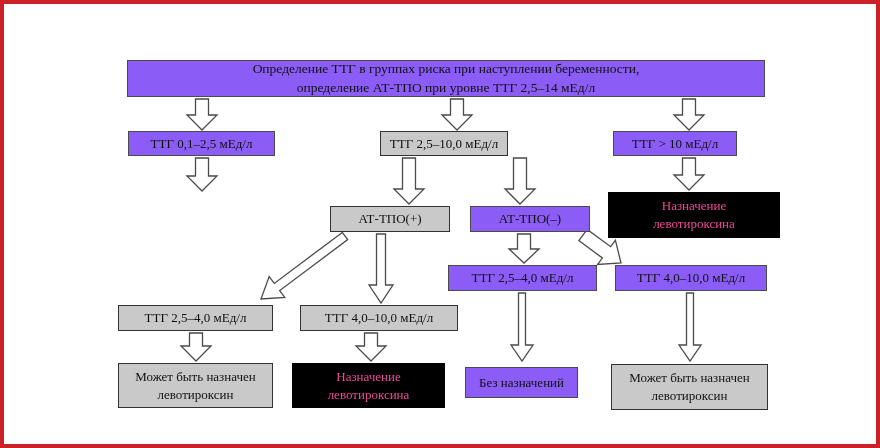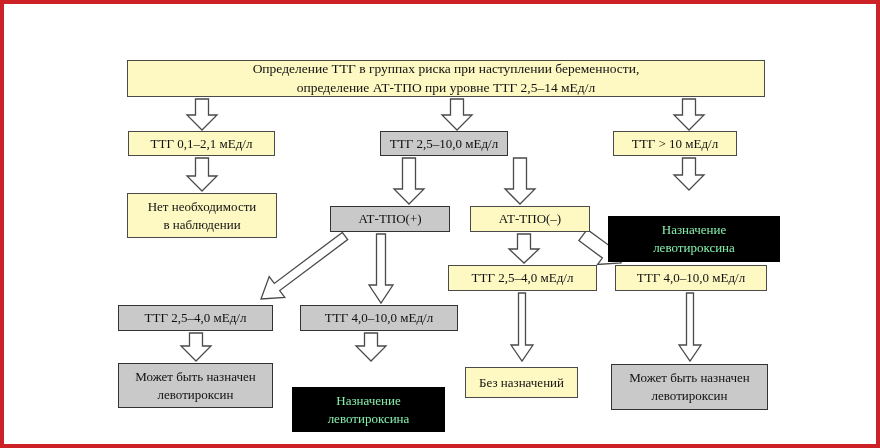--- a/index.html
+++ b/index.html
@@ -23,23 +23,23 @@
   }
   .node{
     position:absolute;
     display:flex;flex-direction:column;
     align-items:center;justify-content:center;
     text-align:center;
     box-sizing:border-box;
     font-size:13px;line-height:1.35;color:#111;
     z-index:5;
   }
-  .node.white{background:#fef9c3;border:1px solid #4a4a4a;}
+  .node.white{background:#8b5cf6;border:1px solid #4a4a4a;}
   .node.gray{background:#c9c9c9;border:1.5px solid #333333;}
-  .node.black{background:#000000;color:#86efac;margin-top:24px;}
+  .node.black{background:#000000;color:#ec4899;}
   .node.rootbox{font-size:13.5px;line-height:1.4;}
   #arrows{position:absolute;left:0;top:0;z-index:2;}
 </style>
 </head>
 <body>
 
 <div id="canvas">
   <div id="frame"></div>
 
 
@@ -60,33 +60,29 @@
       <polygon points="189.5,333.0 189.5,346.0 181.0,346.0 196.0,361.0 211.0,346.0 202.5,346.0 202.5,333.0" fill="#ffffff" stroke="#4a4a4a" stroke-width="1.3"></polygon>
       <polygon points="364.5,333.0 364.5,346.0 356.0,346.0 371.0,361.0 386.0,346.0 377.5,346.0 377.5,333.0" fill="#ffffff" stroke="#4a4a4a" stroke-width="1.3"></polygon>
     </svg>
 
   <div class="node white rootbox" style="left:127px;top:60px;width:638px;height:37px">
     <div>Определение ТТГ в группах риска при наступлении беременности,</div>
     <div>определение АТ-ТПО при уровне ТТГ 2,5–14 мЕд/л</div>
   </div>
 
   <div class="node white" style="left:128px;top:131px;width:147px;height:25px">
-    <div>ТТГ 0,1–2,1 мЕд/л</div>
+    <div>ТТГ 0,1–2,5 мЕд/л</div>
   </div>
   <div class="node gray" style="left:380px;top:131px;width:128px;height:25px">
     <div>ТТГ 2,5–10,0 мЕд/л</div>
   </div>
   <div class="node white" style="left:613px;top:131px;width:124px;height:25px">
     <div>ТТГ &gt; 10 мЕд/л</div>
   </div>
 
-  <div class="node white" style="left:127px;top:193px;width:150px;height:45px">
-    <div>Нет необходимости</div>
-    <div>в наблюдении</div>
-  </div>
   <div class="node white" style="left:470px;top:206px;width:120px;height:26px">
     <div>АТ-ТПО(–)</div>
   </div>
   <div class="node gray" style="left:330px;top:206px;width:120px;height:26px">
     <div>АТ-ТПО(+)</div>
   </div>
   <div class="node black" style="left:608px;top:192px;width:172px;height:46px">
     <div>Назначение</div>
     <div>левотироксина</div>
   </div>

